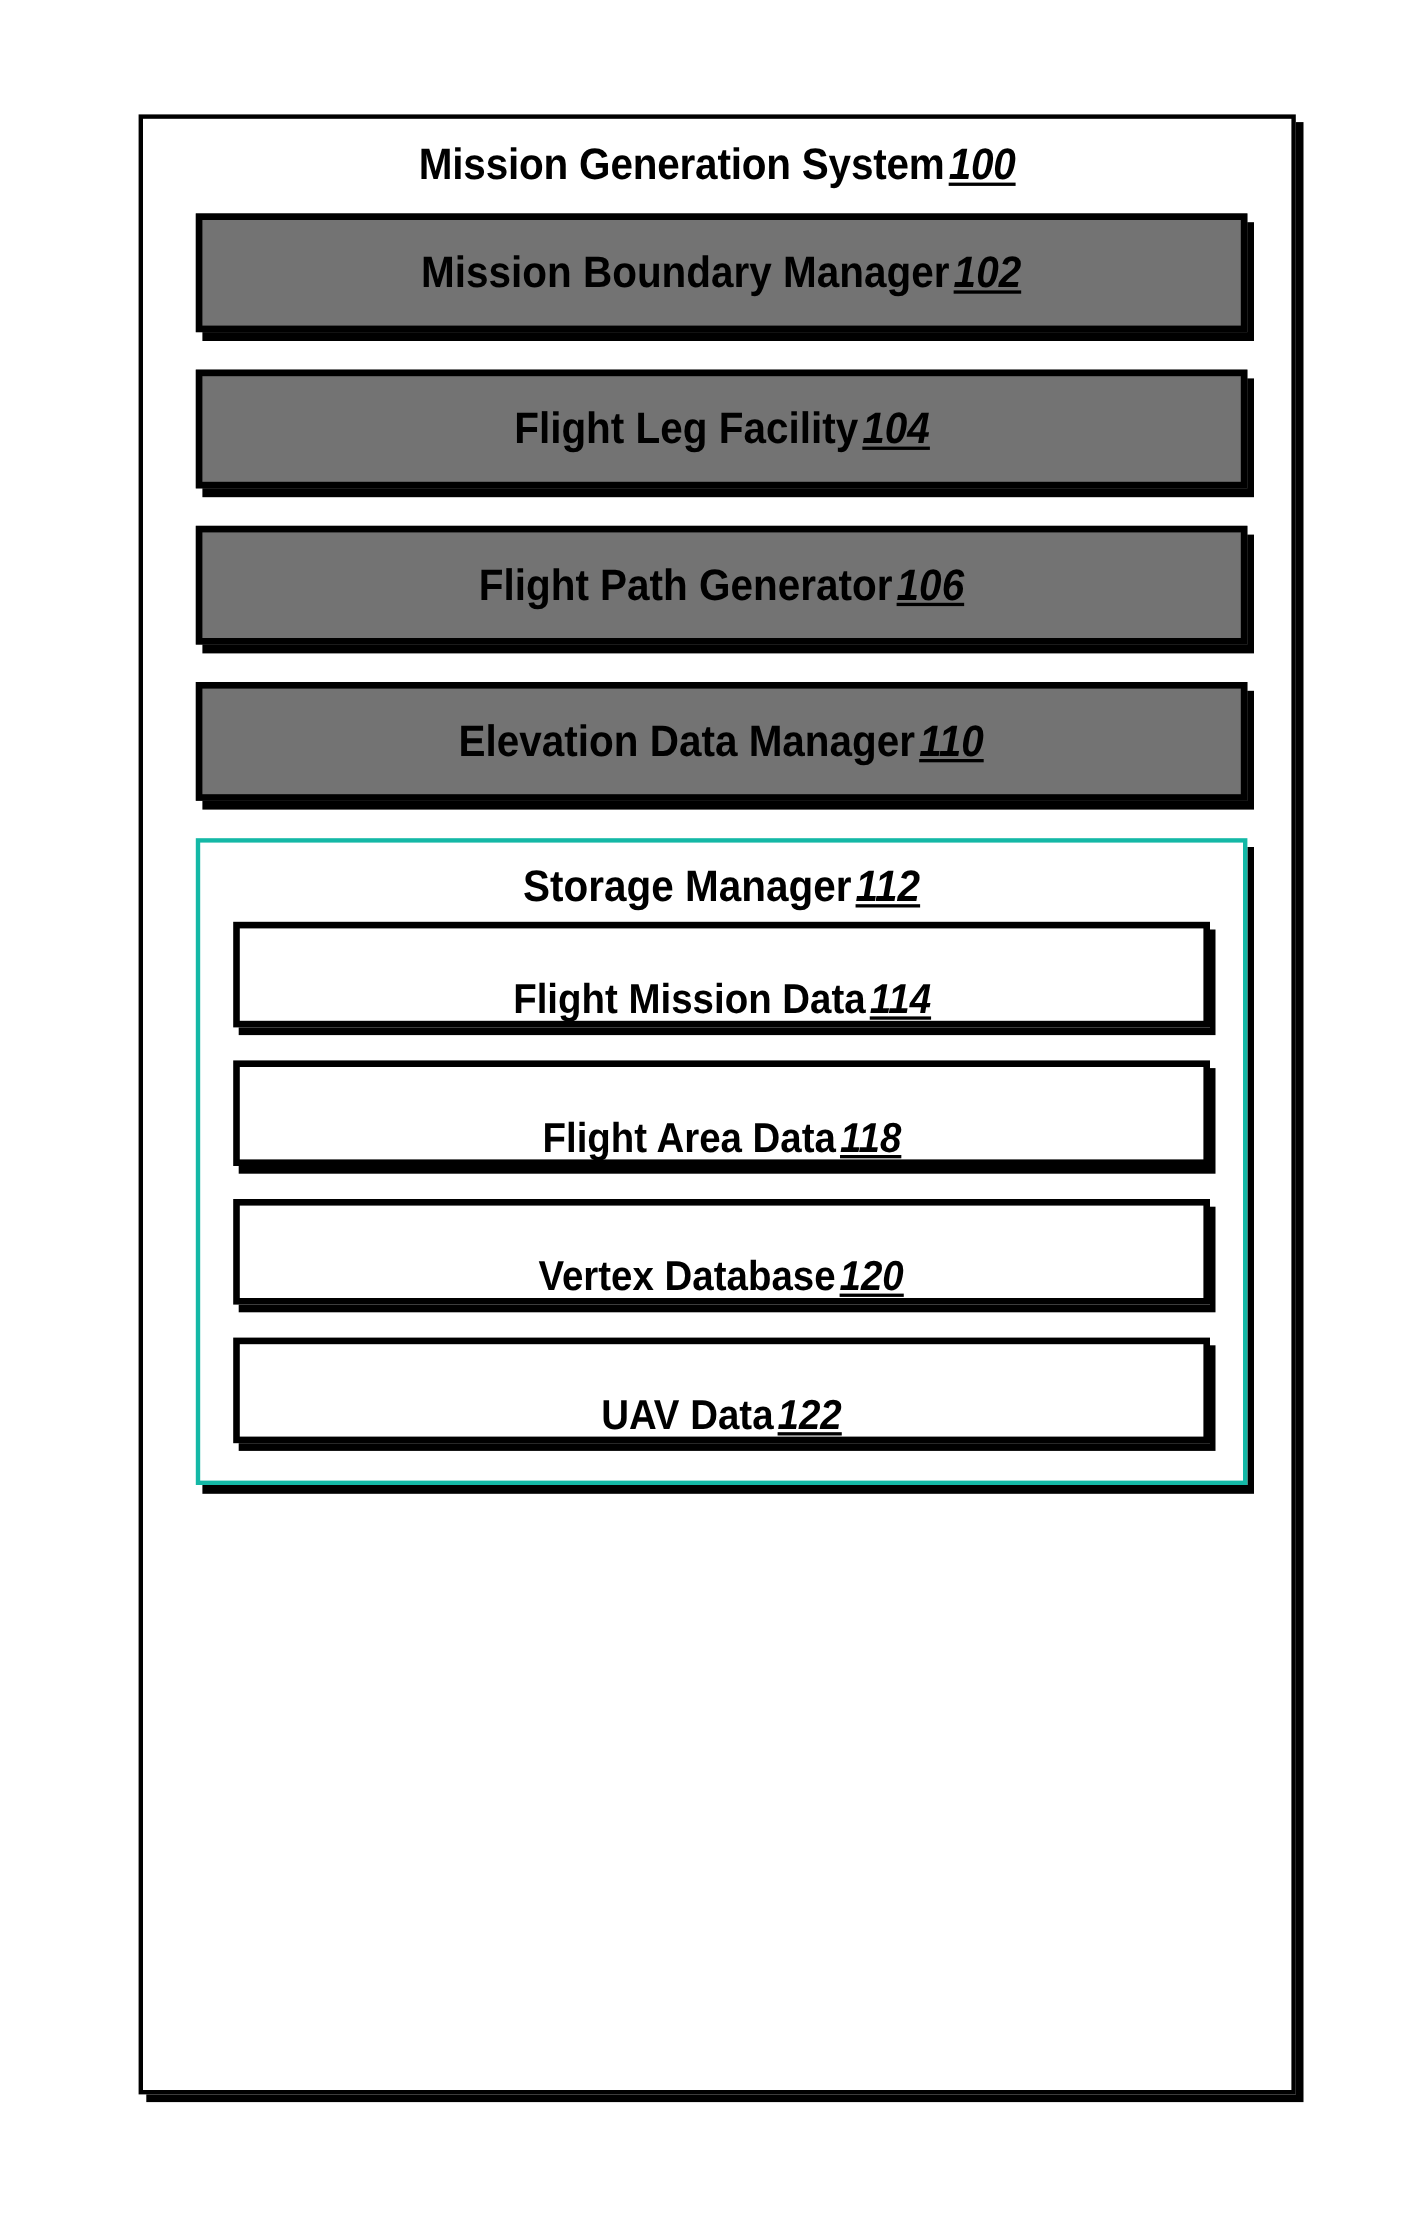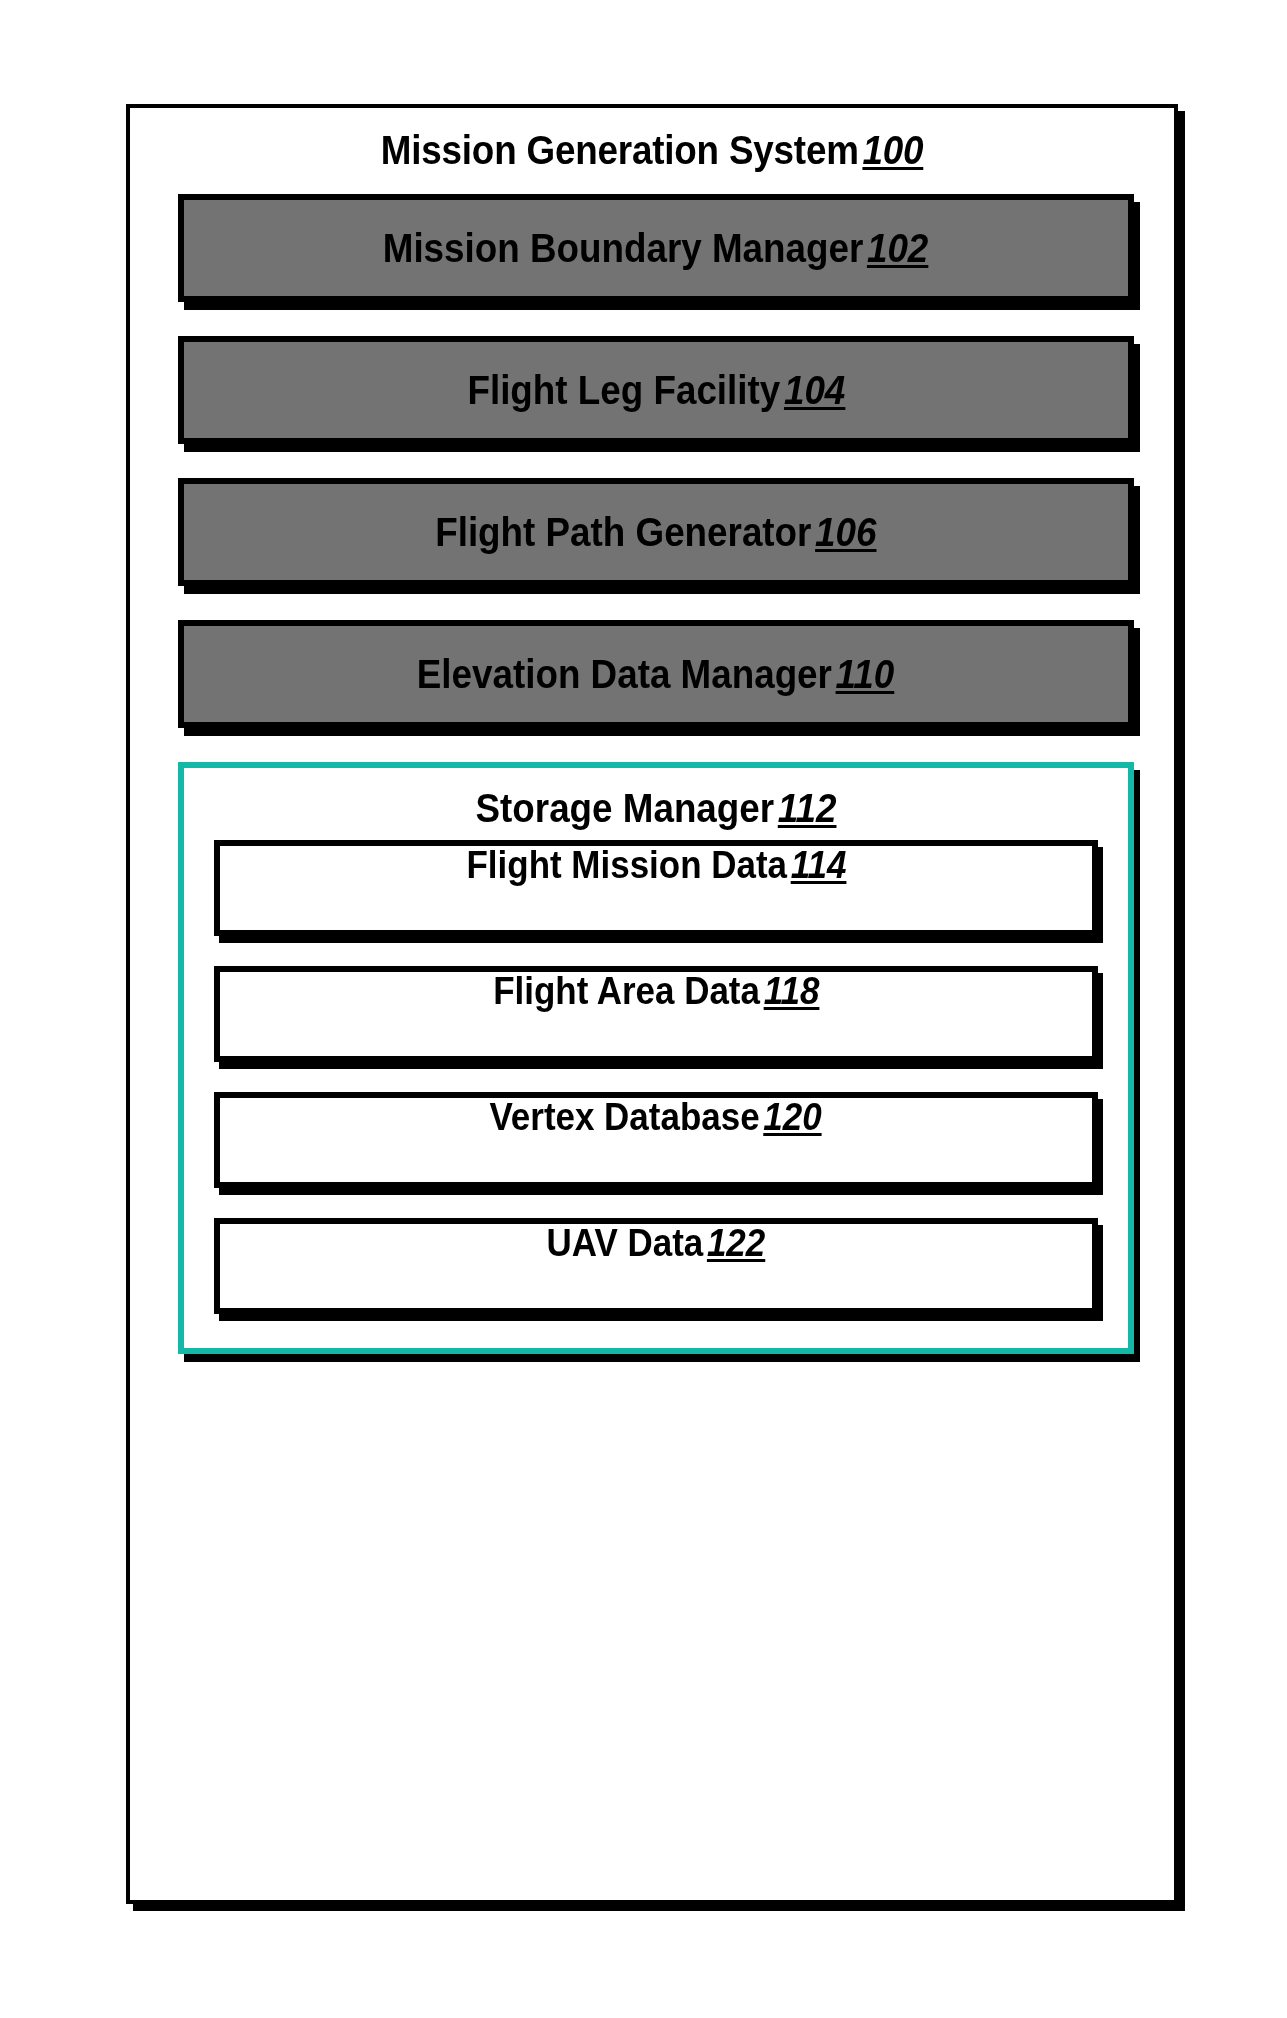--- a/index.html
+++ b/index.html
@@ -84,21 +84,21 @@
     line-height: 1.0;
     white-space: nowrap;
     text-align: center;
     transform: scaleX(0.92);
   }
 
   
   .storage-container {
     position: relative;
     box-sizing: border-box;
-    border: 6px solid #14b8a6;
+    border: 4px solid #14b8a6;
     background: #ffffff;
     box-shadow: 6px 8px 0 0 #000000;
     padding: 0 0 34px 0;
     margin-bottom: 4px;
   }
 
   .storage-title {
     text-align: center;
     font-size: 40px;
     line-height: 1.0;
@@ -114,21 +114,21 @@
 
   .storage-box {
     position: relative;
     box-sizing: border-box;
     border: 6px solid #000000;
     background: #ffffff;
     height: 96px;
     margin-bottom: 30px;
     box-shadow: 5px 7px 0 0 #000000;
     display: flex;
-    align-items: flex-start;
+    align-items: flex-end;
     justify-content: center;
   }
   .storage-box:last-child { margin-bottom: 0; }
 
   .storage-box-label {
     font-size: 38px;
     line-height: 1.0;
     white-space: nowrap;
     text-align: center;
     transform: scaleX(0.92);

